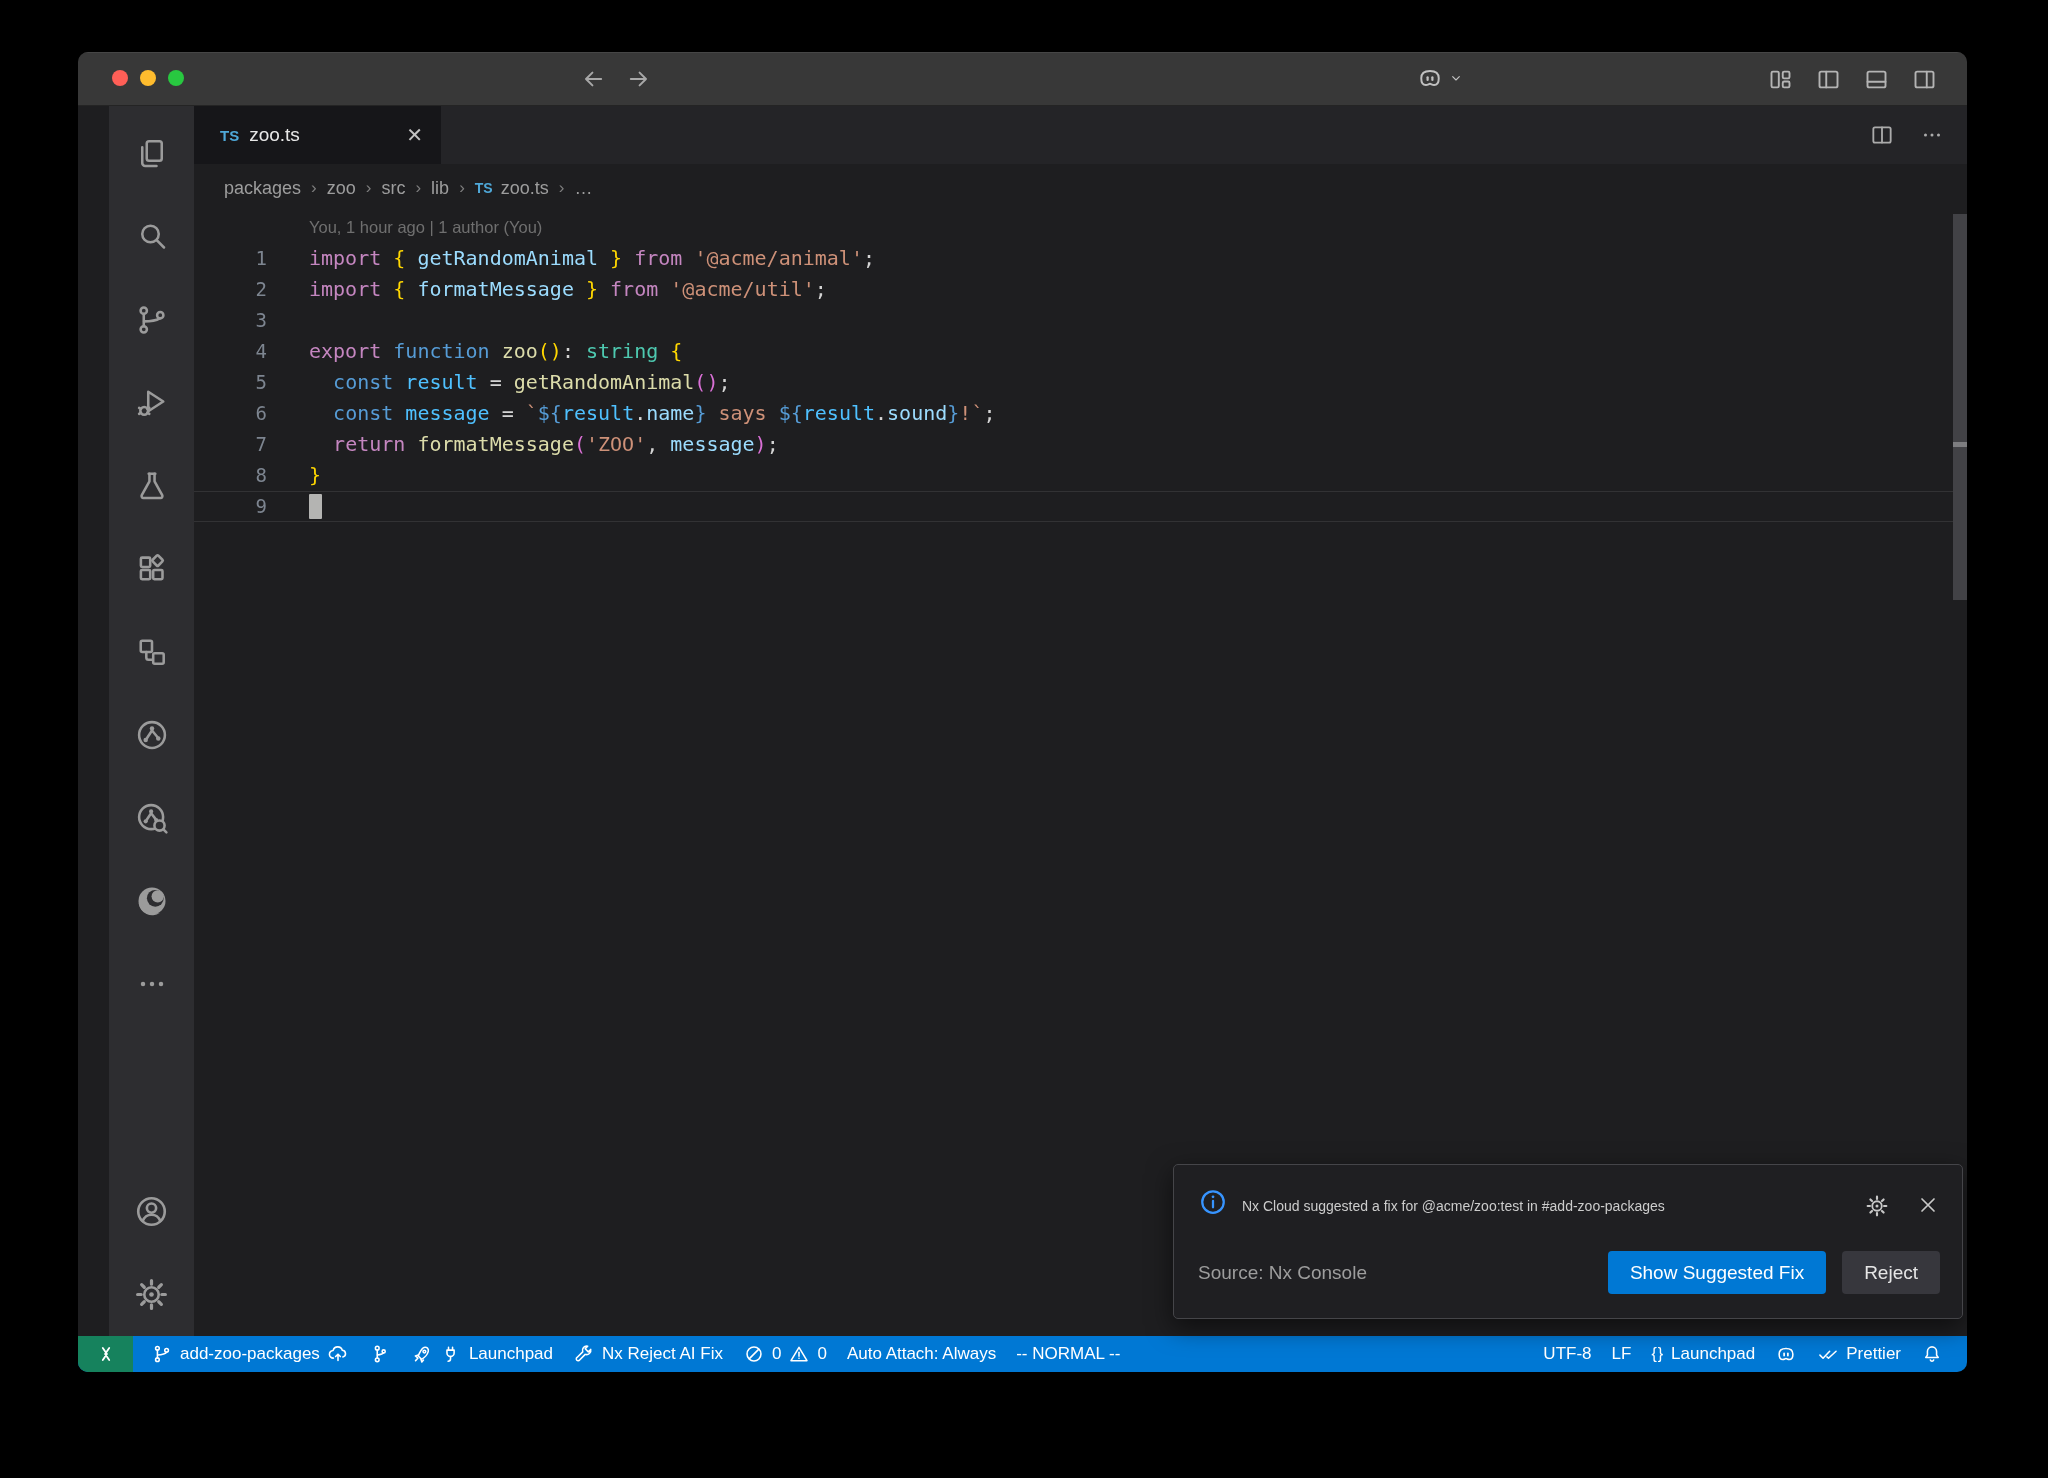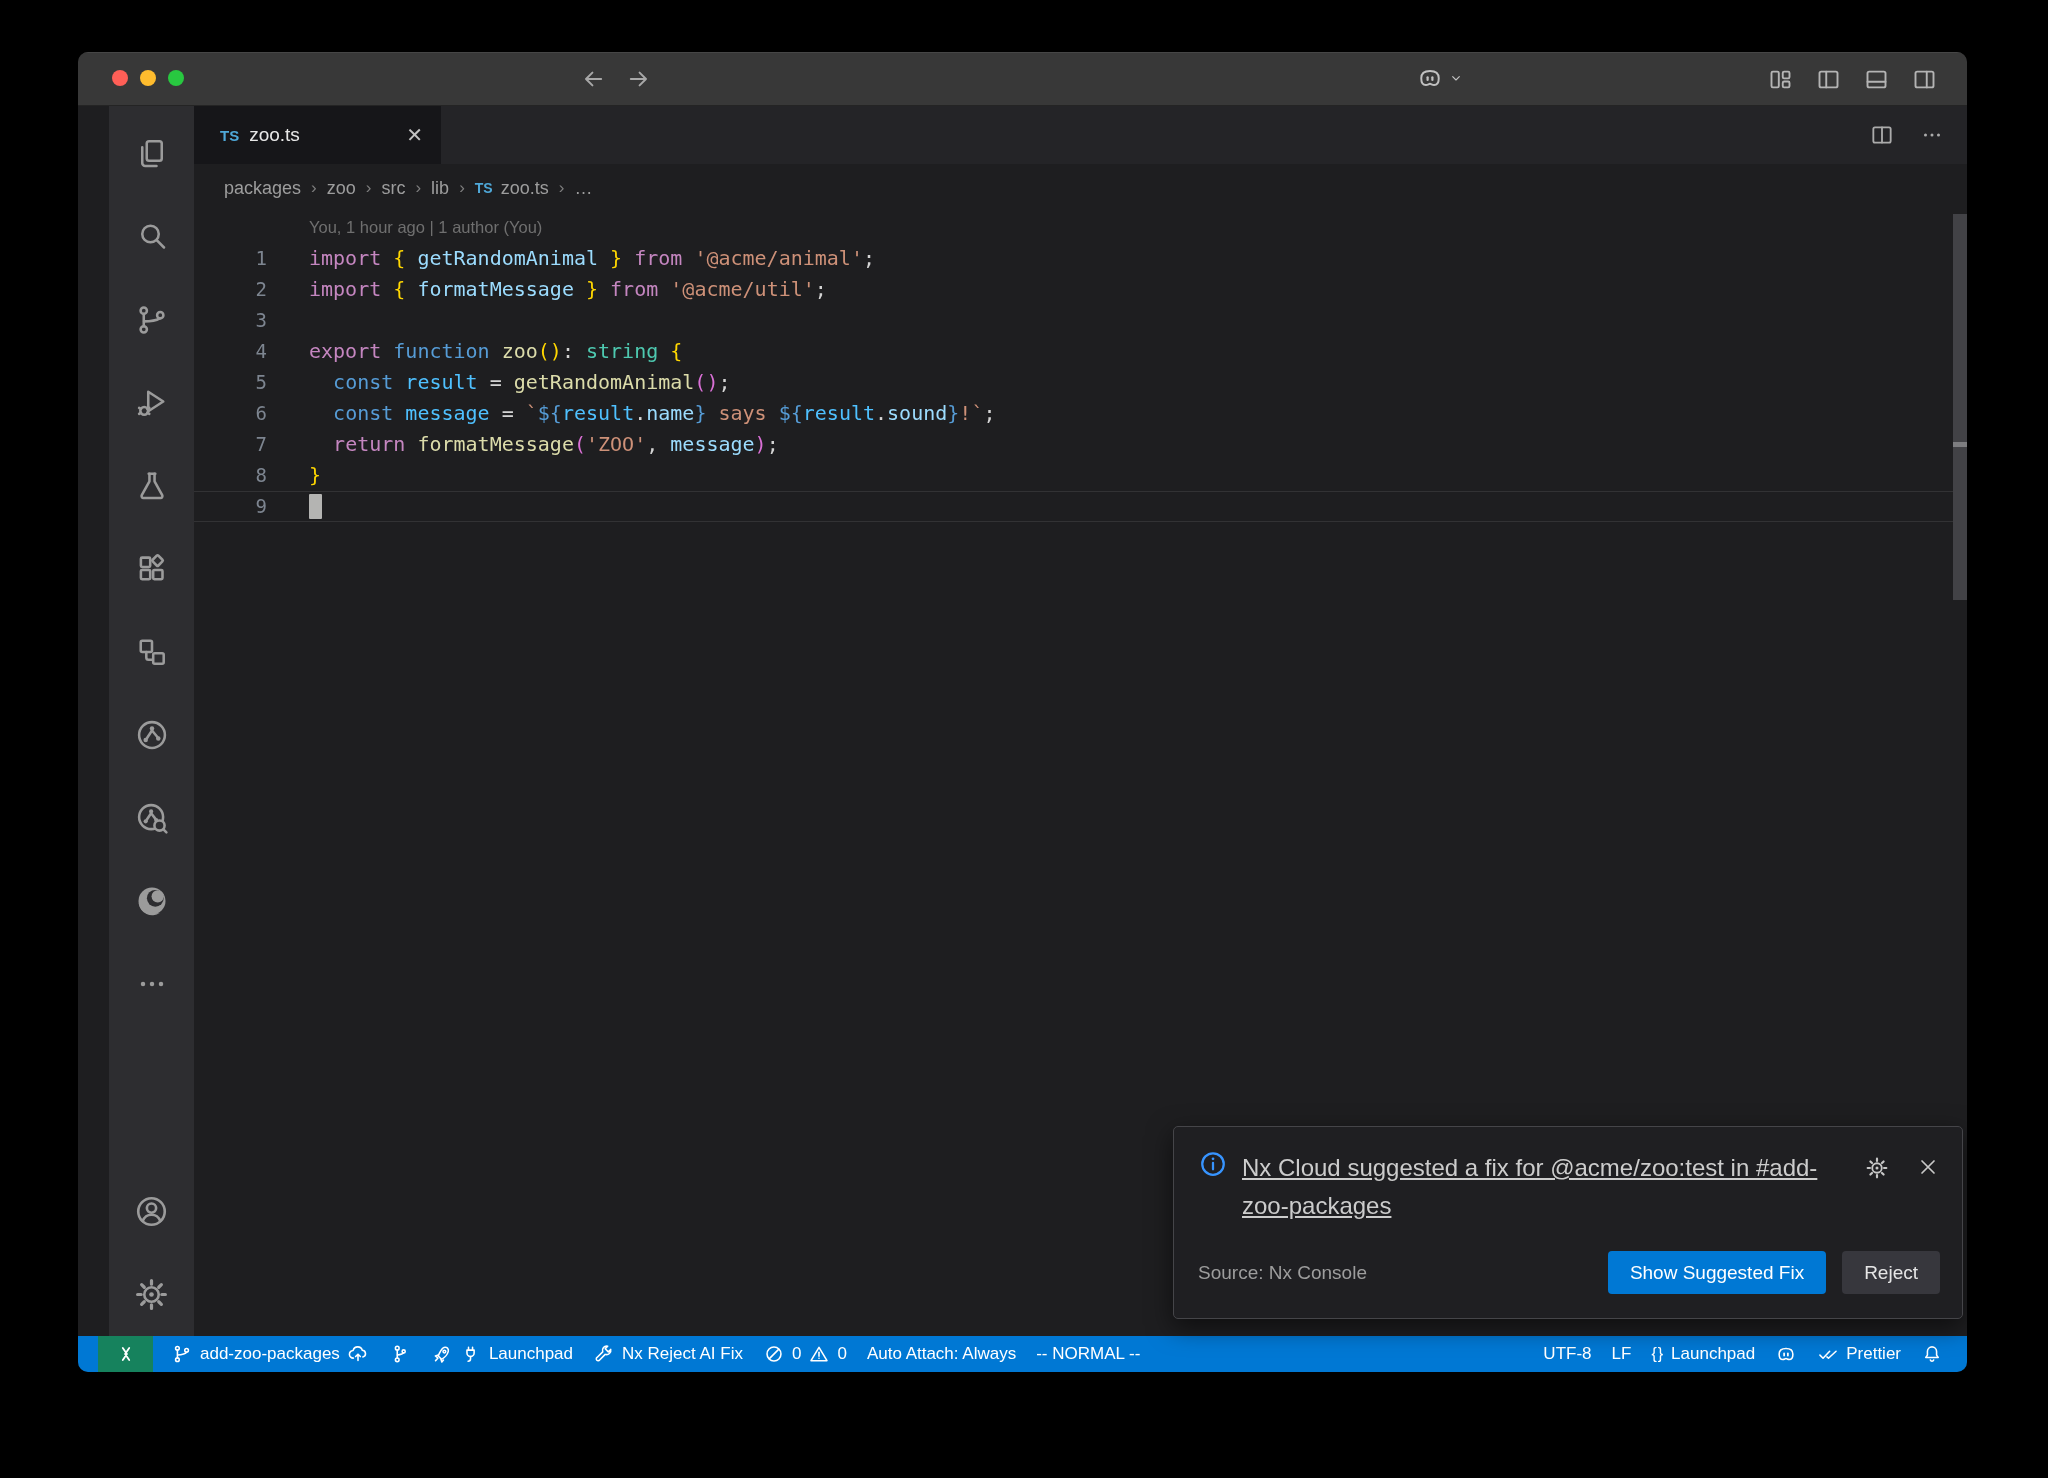--- a/index.html
+++ b/index.html
@@ -49,32 +49,32 @@
   .code-line .code-text{white-space:pre;}
   .code-line.current{border-top:1px solid rgba(255,255,255,.09);border-bottom:1px solid rgba(255,255,255,.09);
     height:29px;line-height:29px;}
   .block-cursor{position:absolute;left:115px;top:2px;width:13px;height:25px;background:#b4b4b2;border-radius:1px;}
   .vscrollbar{position:absolute;right:0;top:2px;width:14px;height:386px;background:#424246;}
   .vscroll-marker{position:absolute;left:0;top:228px;width:14px;height:5px;background:#7d7d80;}
   
   .toast{position:absolute;right:4px;bottom:53px;width:790px;background:#1f1f22;border:1px solid #454549;
     border-radius:5px;box-shadow:0 8px 26px rgba(0,0,0,.55);padding:22px 22px 24px 24px;z-index:10;box-sizing:border-box;}
   .toast-row1{display:flex;align-items:flex-start;gap:14px;}
-  .toast-msg{width:612px;color:#cccccc;font-size:24px;line-height:38px;overflow-wrap:break-word;text-decoration:underline;}
+  .toast-msg{width:612px;color:#cccccc;font-size:14px;line-height:38px;overflow-wrap:break-word;}
   .toast-actions{margin-left:auto;display:flex;gap:26px;color:#c8c8c8;padding-top:6px;}
   .toast-row2{display:flex;align-items:center;margin-top:26px;}
   .toast-source{color:#9d9d9d;font-size:19px;}
   .toast-buttons{margin-left:auto;display:flex;gap:16px;}
   .btn{height:43px;display:flex;align-items:center;justify-content:center;font-size:19px;border-radius:4px;
     padding:0 22px;color:#fff;}
   .btn-primary{background:#0078d4;}
   .btn-secondary{background:#37373d;color:#e6e6e6;}
   
   .statusbar{height:36px;background:#0078d4;color:#fff;display:flex;align-items:stretch;font-size:17px;flex:0 0 auto;}
-  .sb-group{display:flex;align-items:stretch;padding-left:20px;}
+  .sb-group{display:flex;align-items:stretch;}
   .sb-group.right{margin-left:auto;padding-right:14px;}
   .sb-item{display:flex;align-items:center;gap:7px;padding:0 10px;white-space:nowrap;}
   .sb-item.remote{background:#16825d;width:55px;justify-content:center;padding:0;margin-right:8px;}
   .sb-icon{display:flex;align-items:center;}
   .sb-braces{font-size:16px;letter-spacing:1px;}
   svg{display:block;}
 </style>
 </head>
 <body>
 

